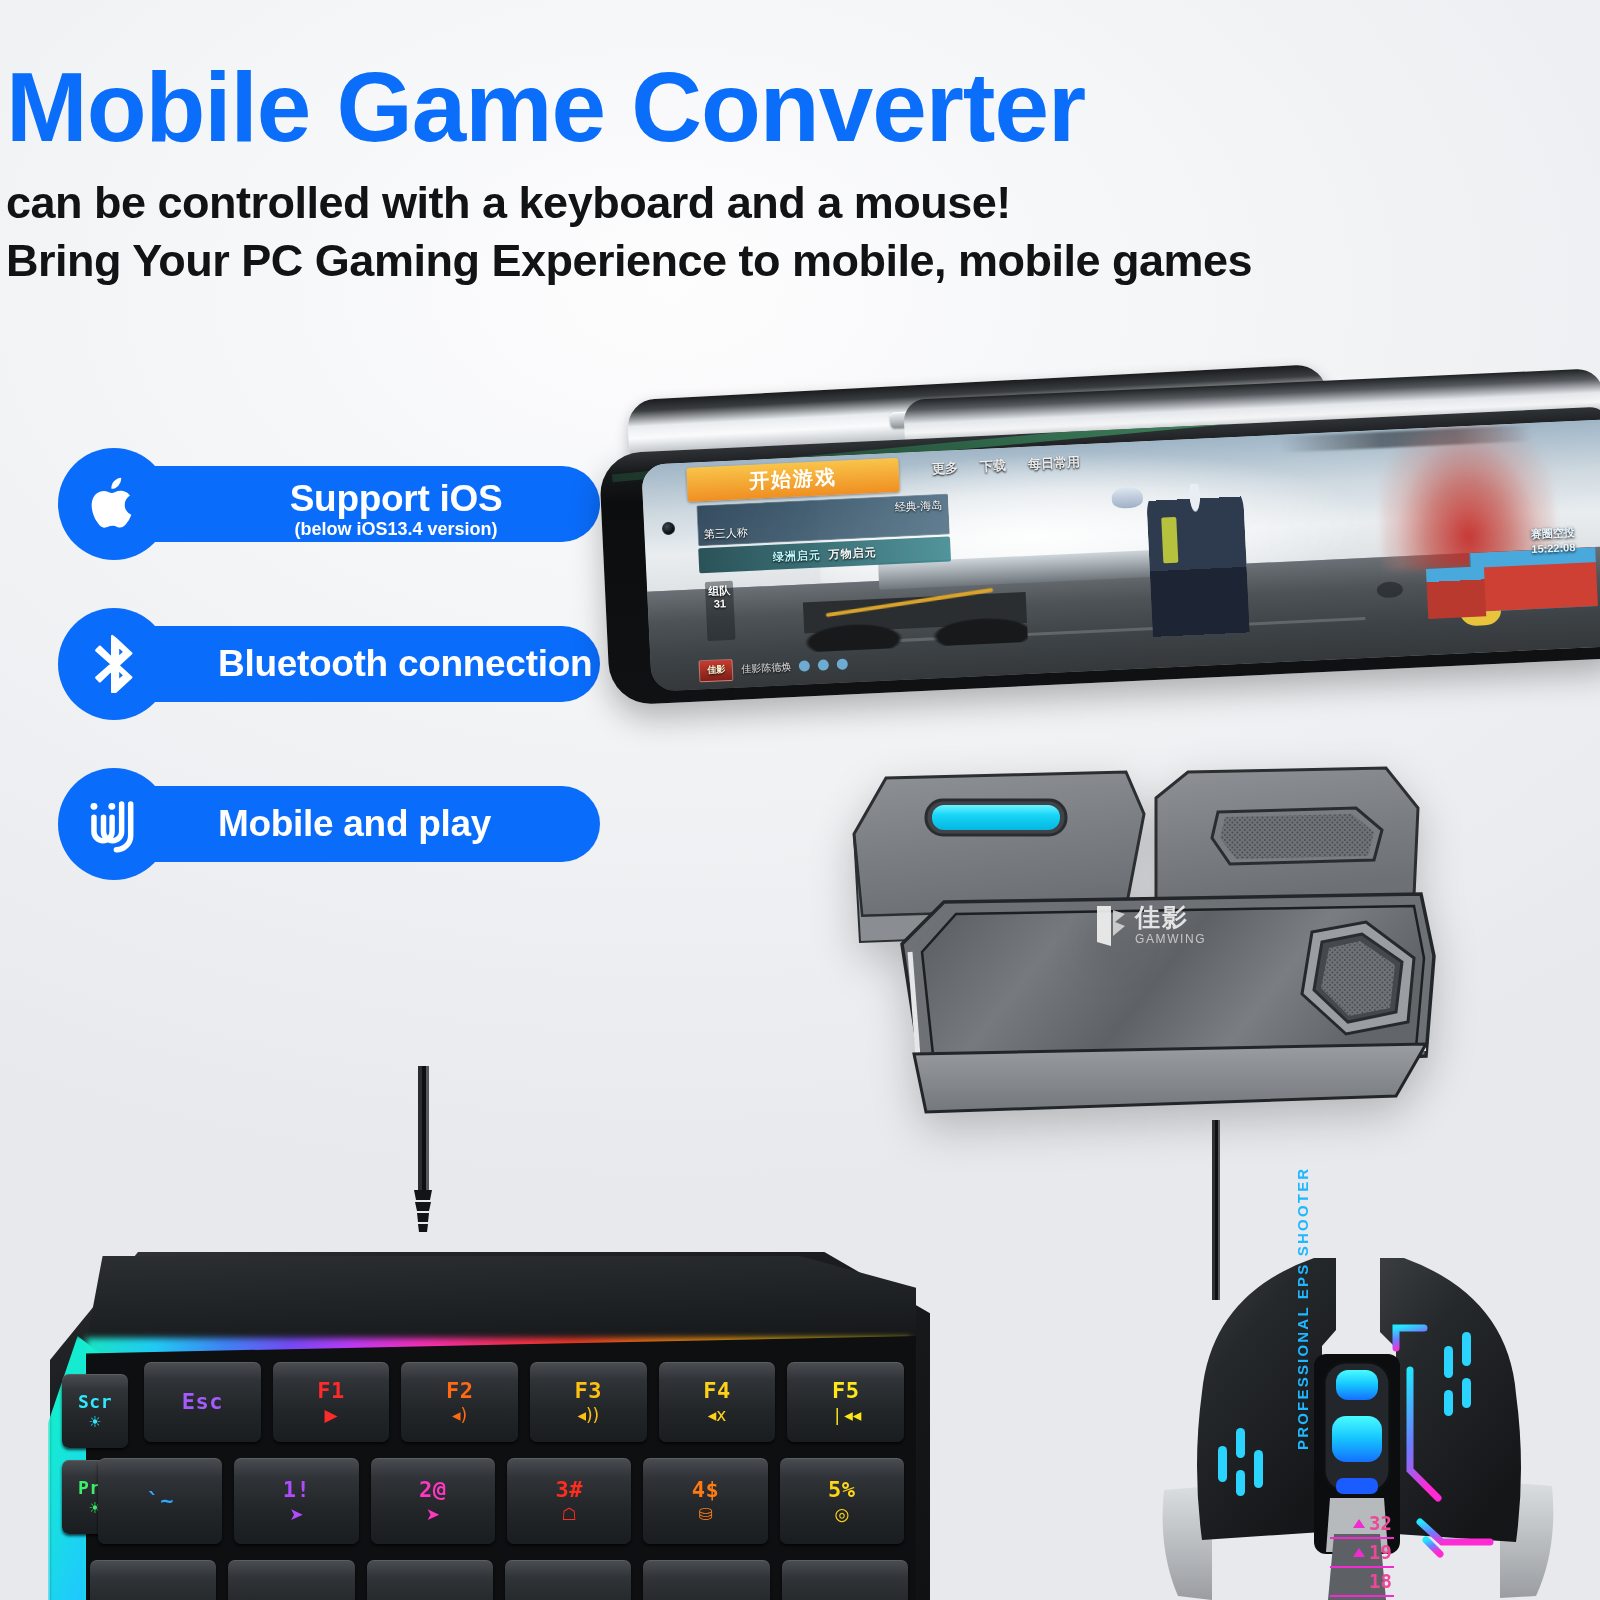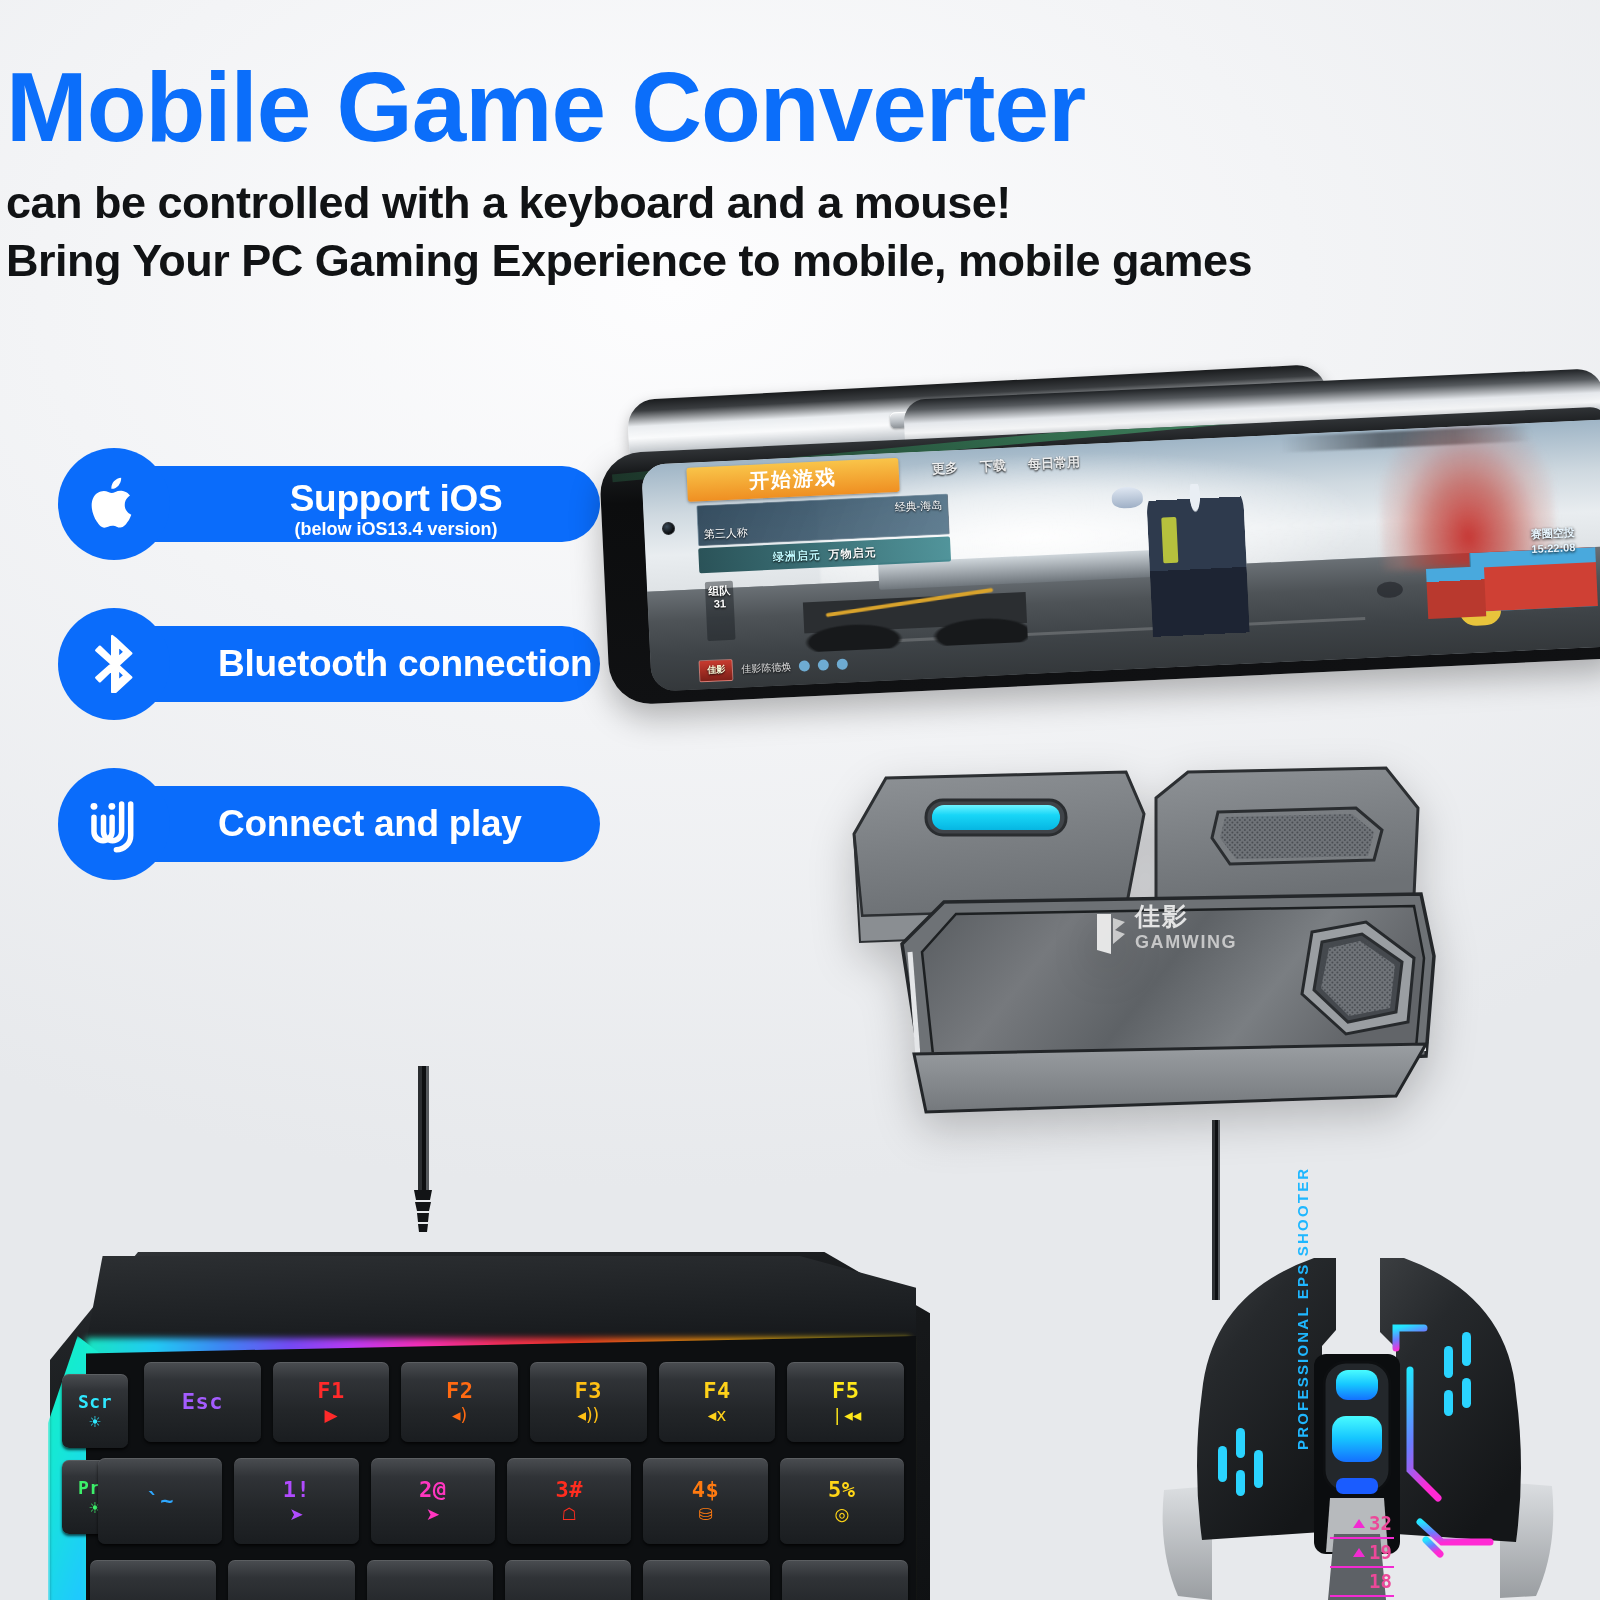--- a/index.html
+++ b/index.html
@@ -195,21 +195,21 @@
     border-radius:50%; background:radial-gradient(circle at 35% 32%,#3b4b58,#090b0d 70%);
     border:1px solid #2a2d31; z-index:5; transform:rotate(-2.7deg); }
 
   
   #converter { position:absolute; left:826px; top:756px; width:620px; height:370px; }
   #converter svg { display:block; filter:drop-shadow(0 16px 22px rgba(0,0,0,.22)); }
   #logo-area { position:absolute; left:268px; top:148px; display:flex; align-items:flex-end; gap:7px; }
   #logo-mark { width:34px; height:44px; }
   #logo-text-wrap { display:flex; flex-direction:column; }
   #logo-cn { color:#efefef; font-size:25px; font-weight:bold; letter-spacing:2px; line-height:1; opacity:.92; }
-  #logo-en { color:#dcdcdc; font-size:18px; letter-spacing:1.6px; line-height:1.5; opacity:.82;font-weight:bold; }
+  #logo-en { color:#dcdcdc; font-size:12px; letter-spacing:1.6px; line-height:1.5; opacity:.82; }
 
   
   #keyboard { position:absolute; left:-10px; top:1186px; width:960px; height:420px; }
   #kb-cable { position:absolute; left:420px; top:-120px; width:26px; height:166px; z-index:1; }
   #kb-body {
     position:absolute; left:60px; top:66px; width:880px; height:360px;
     background:linear-gradient(168deg,#34373a 0%,#222528 14%,#17191b 40%,#0f1113 100%);
     border-radius:22px 30px 0 0;
     clip-path:polygon(10% 0%, 88% 0%, 100% 17%, 100% 100%, 0% 100%, 0% 30%);
     box-shadow:0 -4px 18px rgba(0,0,0,.3);
@@ -305,21 +305,21 @@
         <svg width="56" height="62" viewBox="0 0 24 28">
           <path d="M11.2 1.4v10.2L5.6 6.2 4.0 7.8l7.0 6.2-7.0 6.2 1.6 1.6 5.6-5.4v10.2l1.5.0 7.1-6.6-5.9-5.4 5.9-5.4-7.1-6.6zm2.6 4.3l3.0 2.8-3.0 2.7V5.7zm0 10.6l3.0 2.8-3.0 2.7v-5.5z" fill="#ffffff" stroke="#ffffff" stroke-width="1.1" stroke-linejoin="round"></path>
         </svg>
       </span>
     </div>
   </div>
 
   <div class="badge">
     <div class="badge-pill" style="width:490px;">
       <div class="badge-txt">
-        <span class="badge-label">Connect and play</span>
+        <span class="badge-label">Mobile and play</span>
       </div>
     </div>
     <div class="badge-circle">
       <span class="badge-icon">
         <svg width="62" height="62" viewBox="0 0 26 26" fill="none" stroke="#ffffff" stroke-width="2.3" stroke-linecap="round">
           <circle cx="4.6" cy="5.6" r="1.45" fill="#ffffff" stroke="none"></circle>
           <circle cx="12.1" cy="5.6" r="1.45" fill="#ffffff" stroke="none"></circle>
           <path d="M4.6 10.2v6.0a3.8 3.8 0 007.6 0v-6.0"></path>
           <path d="M8.6 10.2v6.0a3.8 3.8 0 007.6 0V4.6"></path>
           <path d="M20.0 4.6v13.2a6.0 6.0 0 01-6.0 6.0"></path>

